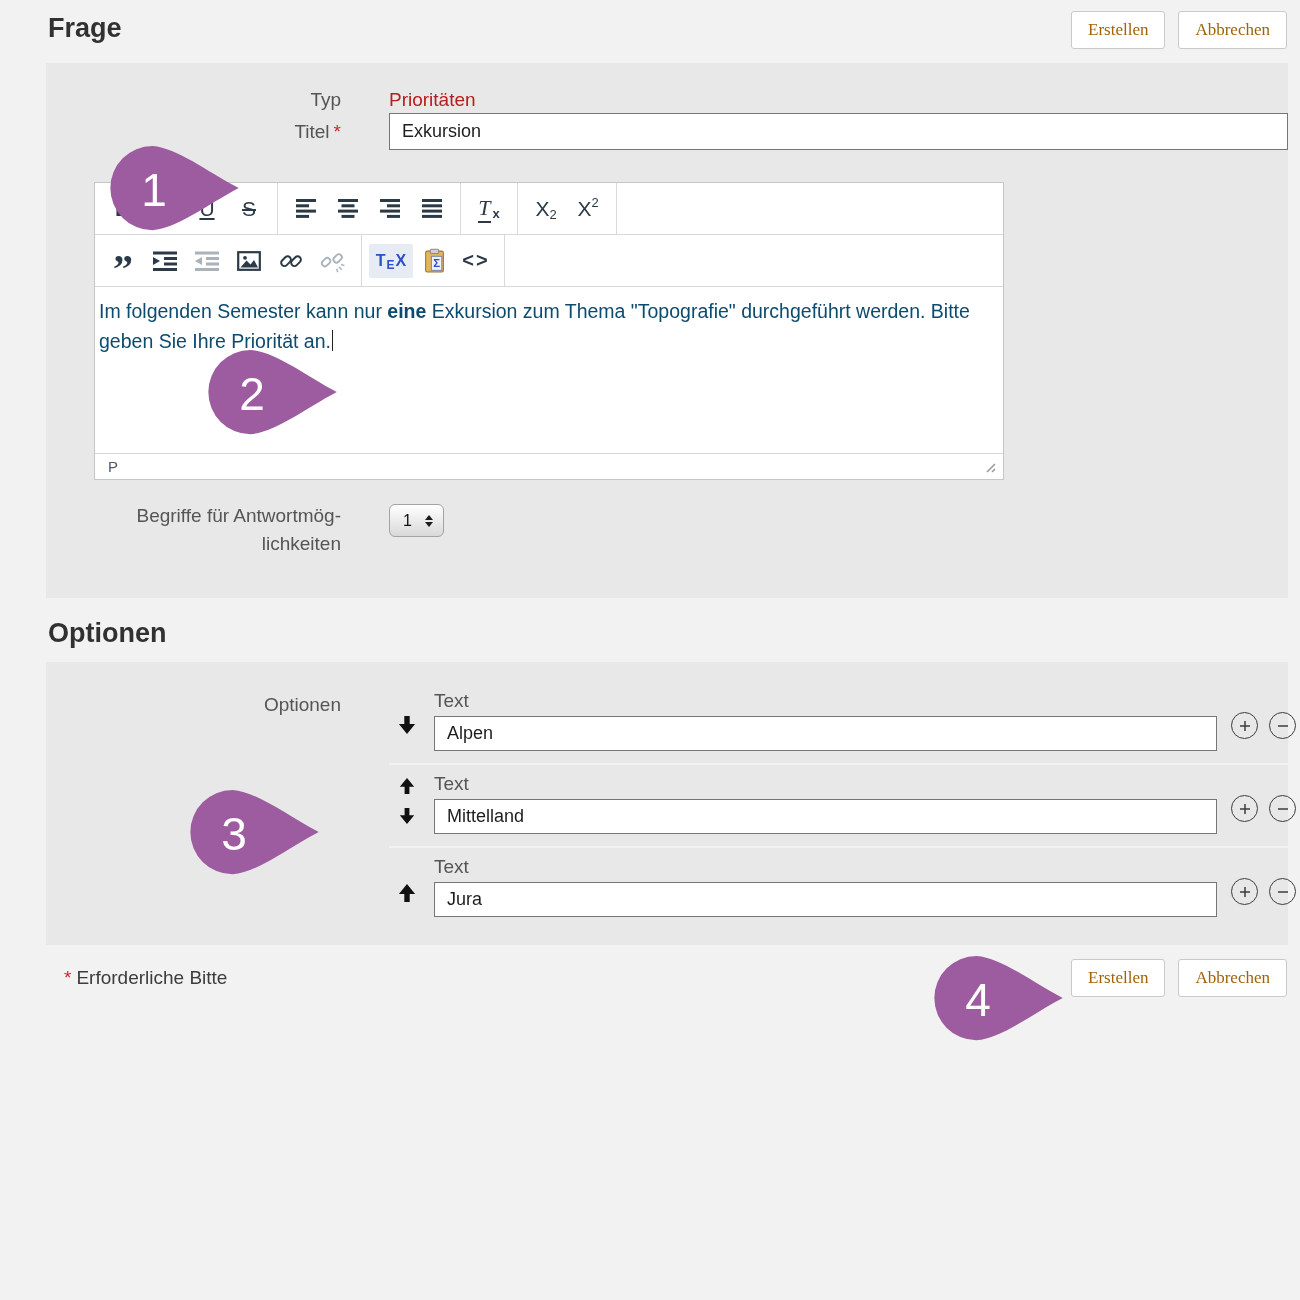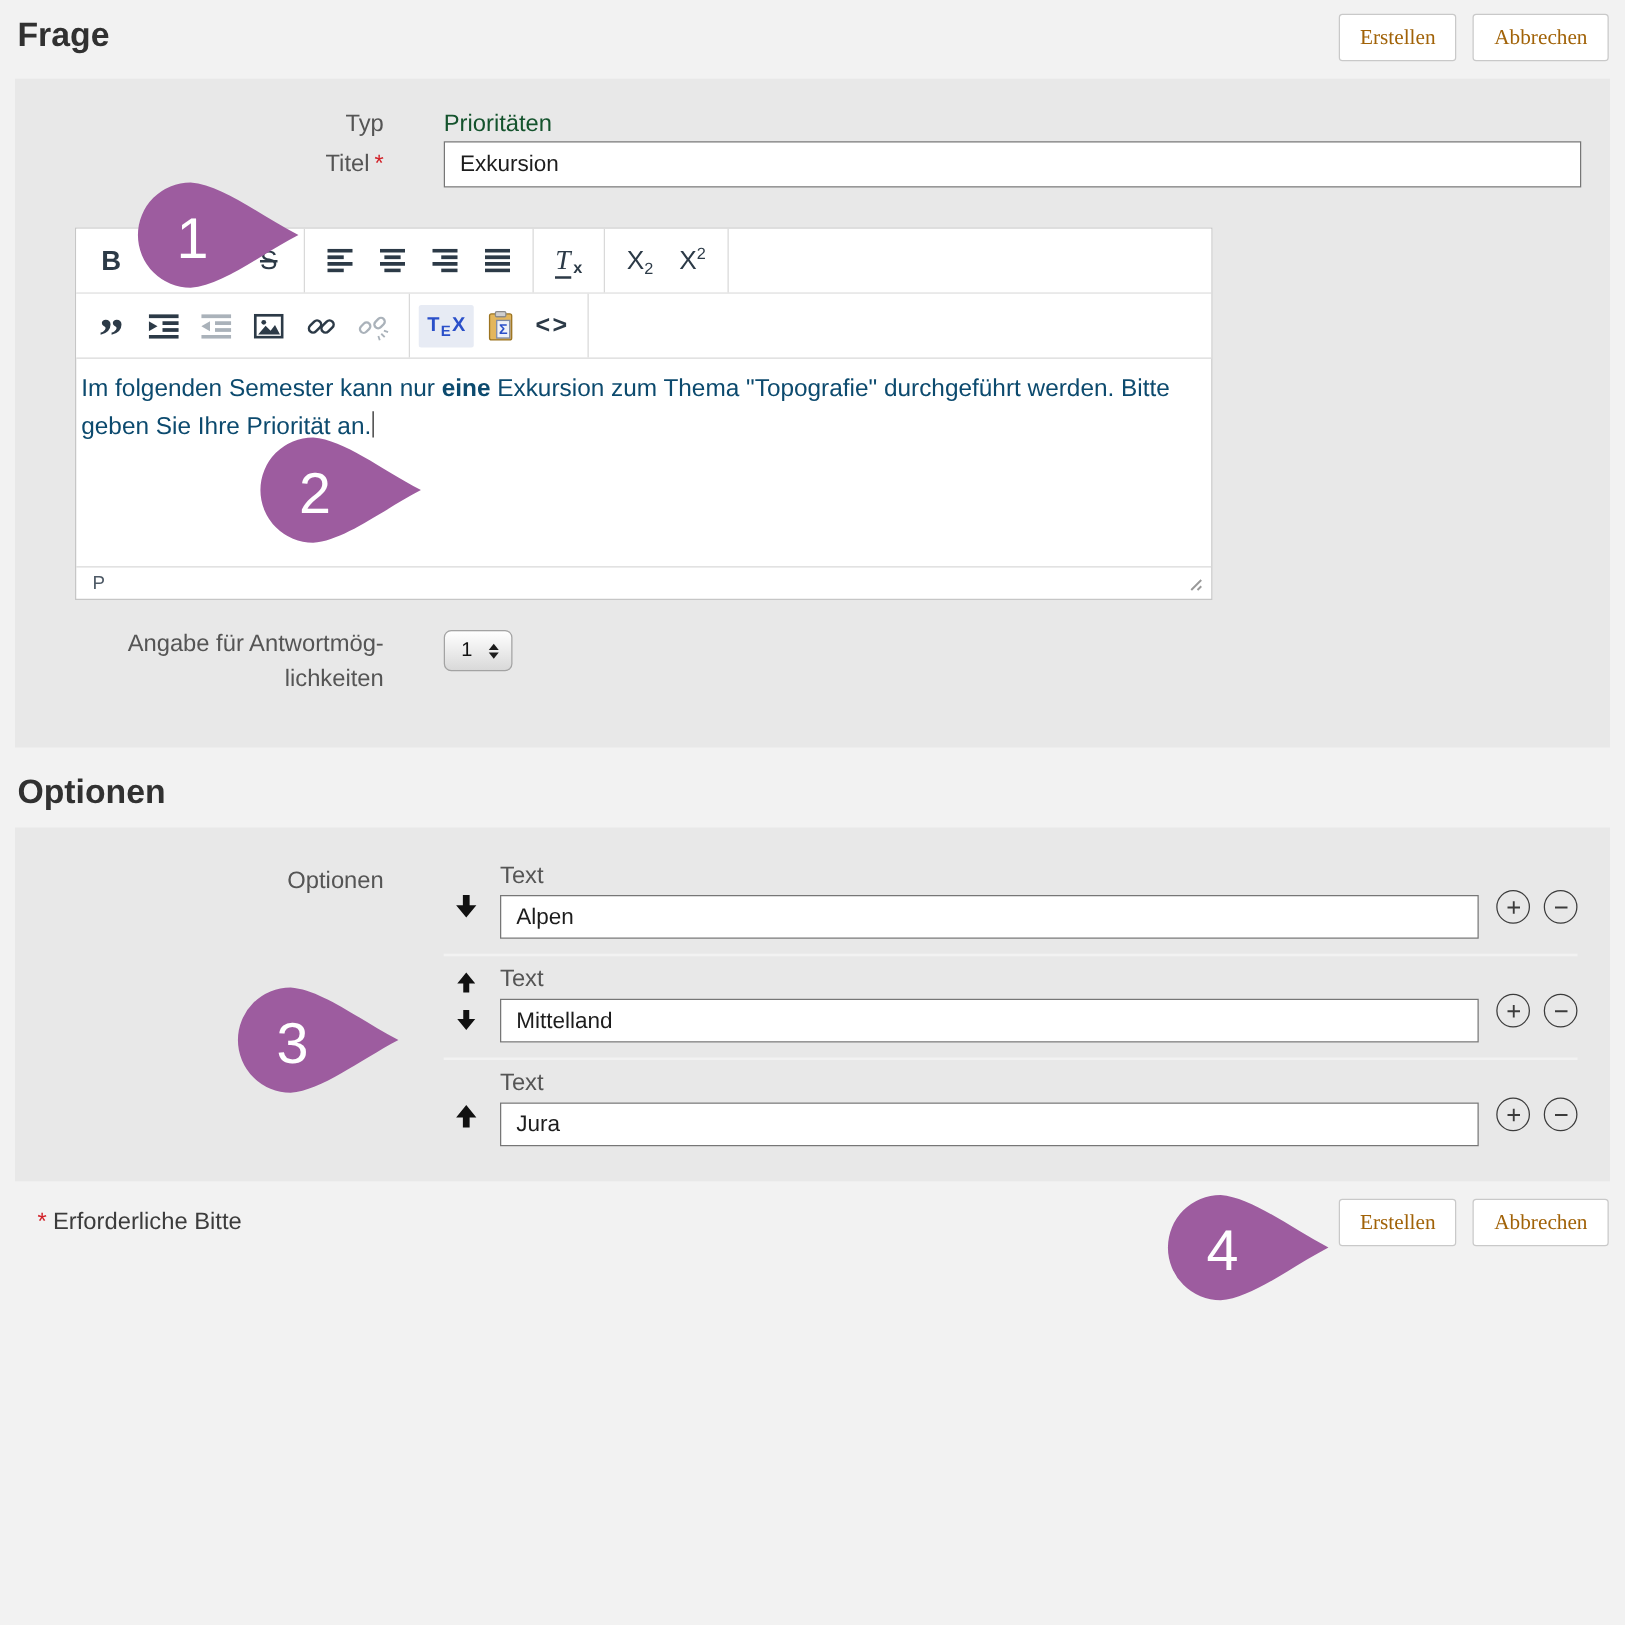--- a/index.html
+++ b/index.html
@@ -3,42 +3,42 @@
 <meta charset="utf-8">
 <style>
   * { box-sizing: border-box; }
   html,body { margin:0; padding:0; }
   body {
     width:1300px; height:1300px;
     background:#f2f2f2;
     font-family:"Liberation Sans", sans-serif;
     color:#333;
   }
-  .app { position:relative; width:1300px; height:1300px; overflow:hidden; }
+  .app { position:relative; width:1300px; height:1300px; overflow:hidden;padding-left:34px; }
 
   
   .top-header { display:flex; justify-content:space-between; align-items:flex-start; padding:11px 13px 0 14px; }
   .page-title { font-size:27px; font-weight:bold; color:#313131; margin:2px 0 0; }
   .btn-group { display:flex; gap:13px; }
   .btn {
     background:#fff; border:1px solid #c9c9c9; border-radius:3px;
     font-size:17px; color:#a16207; padding:8px 16px;
     font-family:Liberation Serif, serif; cursor:pointer; line-height:20px;
   }
 
   
   .panel { background:#e8e8e8; margin:0 12px; }
   .panel-frage { margin-top:14px; padding:24px 0 40px 0; }
   .frow { display:flex; }
   .flabel { width:295px; flex-shrink:0; text-align:right; font-size:19px; color:#555; line-height:26px; }
   .fcontrol { margin-left:48px; width:910px; }
   .req { color:#d2232a; margin-left:4px; }
 
   .row-typ { }
-  .typ-value { font-size:19px; color:#14532d; line-height:26px; }
+  .typ-value { font-size:19px; color:#b91c1c; line-height:26px; }
   .typ-desc { font-size:19px; color:#2d2d2d; line-height:26px; margin-top:5px; }
 
   .row-titel { margin-bottom:32px; align-items:center; }
   .text-input {
     width:100%; height:37px; border:1px solid #767676; background:#ffffff;
     font-size:18px; font-family:inherit; color:#1d1d1d; padding:0 12px;
   }
 
   .row-frage { margin-bottom:22px; }
   .row-frage .flabel { padding-top:9px; }
@@ -304,21 +304,21 @@
                 </svg>
             </span>
           </div>
 
         </div>
       </div>
     </div>
 
     <div class="frow row-spalten">
       <div class="flabel">
-        <div>Angabe für Antwortmög-</div>
+        <div>Begriffe für Antwortmög-</div>
         <div>lichkeiten</div>
       </div>
       <div class="fcontrol">
         <div class="select-box">
           <span>1</span>
           <span class="select-arrows">
             <span class="tri-up"></span>
               <span class="tri-down"></span>
           </span>
         </div>

